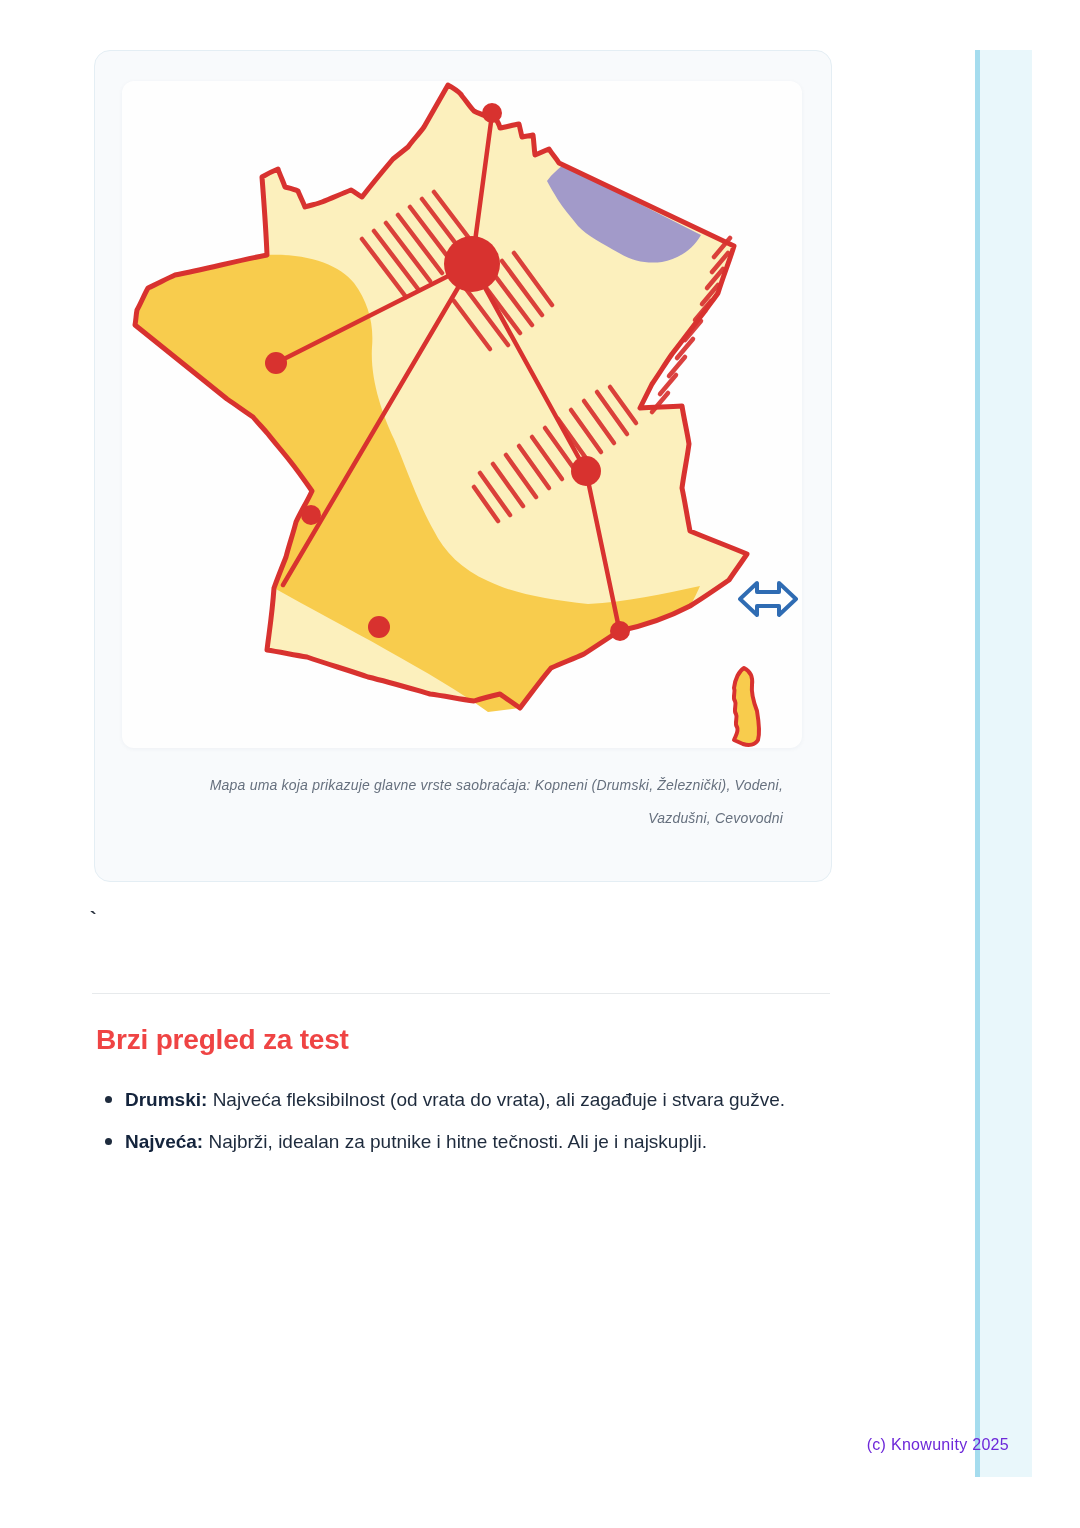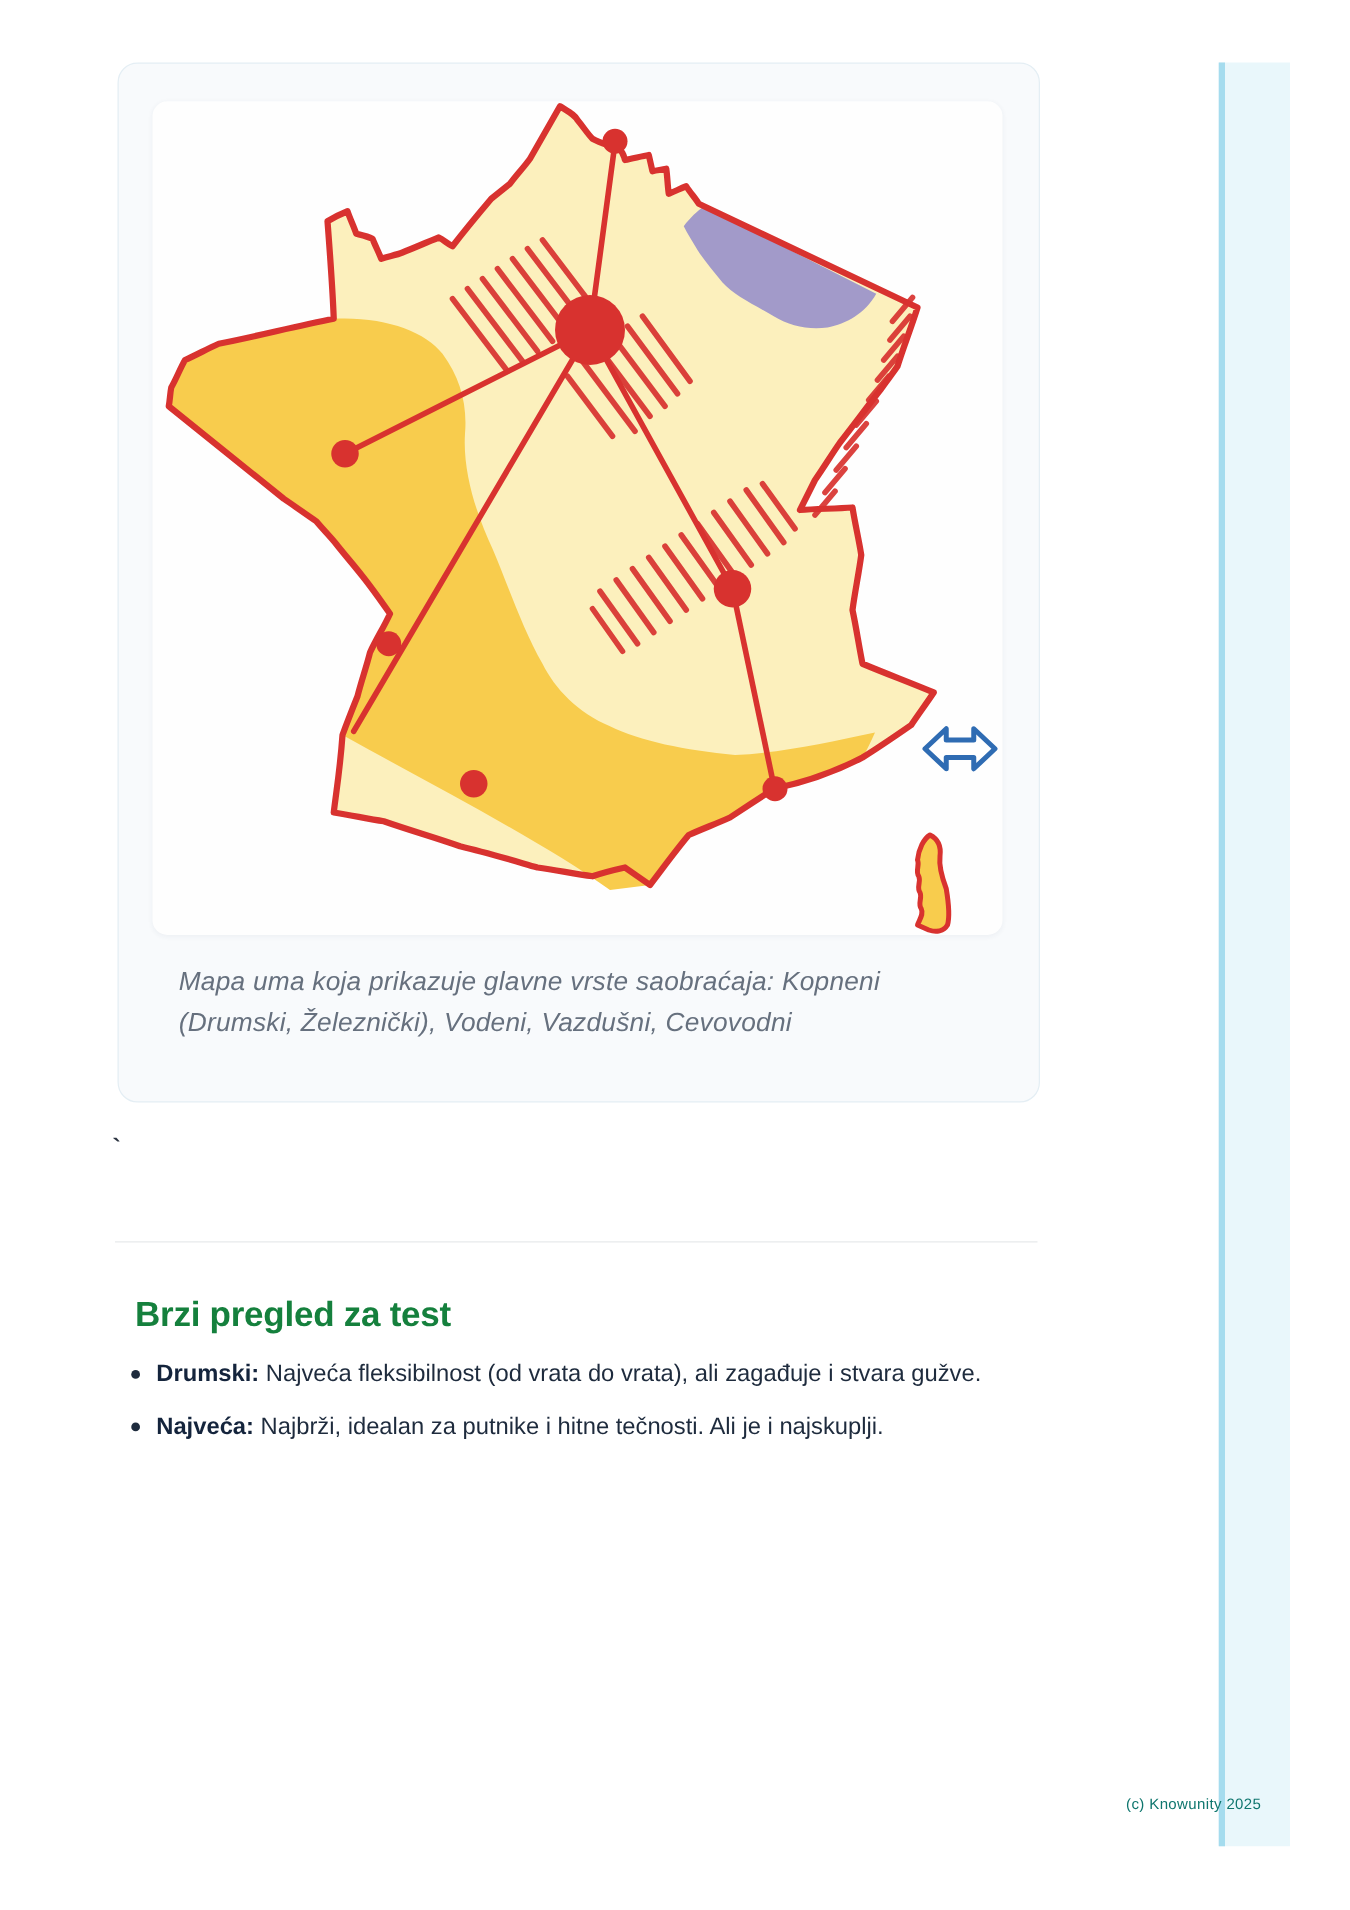--- a/index.html
+++ b/index.html
@@ -17,51 +17,51 @@
     position:absolute;left:94px;top:50px;width:736px;height:830px;
     background:#f8fafc;border:1px solid #e4eef4;border-radius:16px;z-index:2;
   }
   .map-frame{
     position:absolute;left:27px;top:30px;width:680px;height:667px;
     background:#fefefe;border-radius:12px;box-shadow:0 1px 4px rgba(30,60,90,.05);
   }
   .map-frame svg{display:block;width:680px;height:667px;}
   .map-caption{
     position:absolute;left:48px;right:48px;top:718px;margin:0;
-    text-align:left;font-style:italic;font-size:21px;line-height:33px;
+    text-align:right;font-style:italic;font-size:14px;line-height:33px;
     color:#66707e;letter-spacing:.2px;
   }
   .stray-char{
     position:absolute;left:90px;top:908px;z-index:2;
     font-size:20px;color:#2b3340;font-weight:700;
   }
   .divider{
     position:absolute;left:92px;top:993px;width:738px;height:0;
     border:none;border-top:1px solid #e7eaec;margin:0;z-index:2;
   }
   .review-heading{
-    position:absolute;left:92px;top:1020px;margin:16px;z-index:2;
-    font-size:28px;font-weight:800;color:#15803d;letter-spacing:-.2px;
+    position:absolute;left:92px;top:1020px;margin:4px;z-index:2;
+    font-size:28px;font-weight:800;color:#ef4444;letter-spacing:-.2px;
   }
   .review-list{
     position:absolute;left:92px;top:1082px;width:742px;margin:0;padding:0;
     list-style:none;z-index:2;
   }
   .review-list li{
     position:relative;padding-left:33px;margin-bottom:7px;
     font-size:19px;line-height:35px;color:#1e2b3d;
   }
   .review-list li::before{
     content:"";position:absolute;left:13px;top:14px;width:7px;height:7px;
     border-radius:50%;background:#1e2b3d;
   }
   .review-list .term{font-weight:700;color:#14243c;}
   .page-footer{
     position:absolute;top:1436px;right:71px;z-index:3;
-    font-size:12px;color:#0f766e;letter-spacing:.3px;
+    font-size:16px;color:#6d28d9;letter-spacing:.3px;
   }
 </style>
 </head>
 <body>
 
 <div class="accent-bar"></div>
 
 <section class="map-card">
   <div class="map-frame">
     <svg viewBox="0 0 680 667" xmlns="http://www.w3.org/2000/svg">

